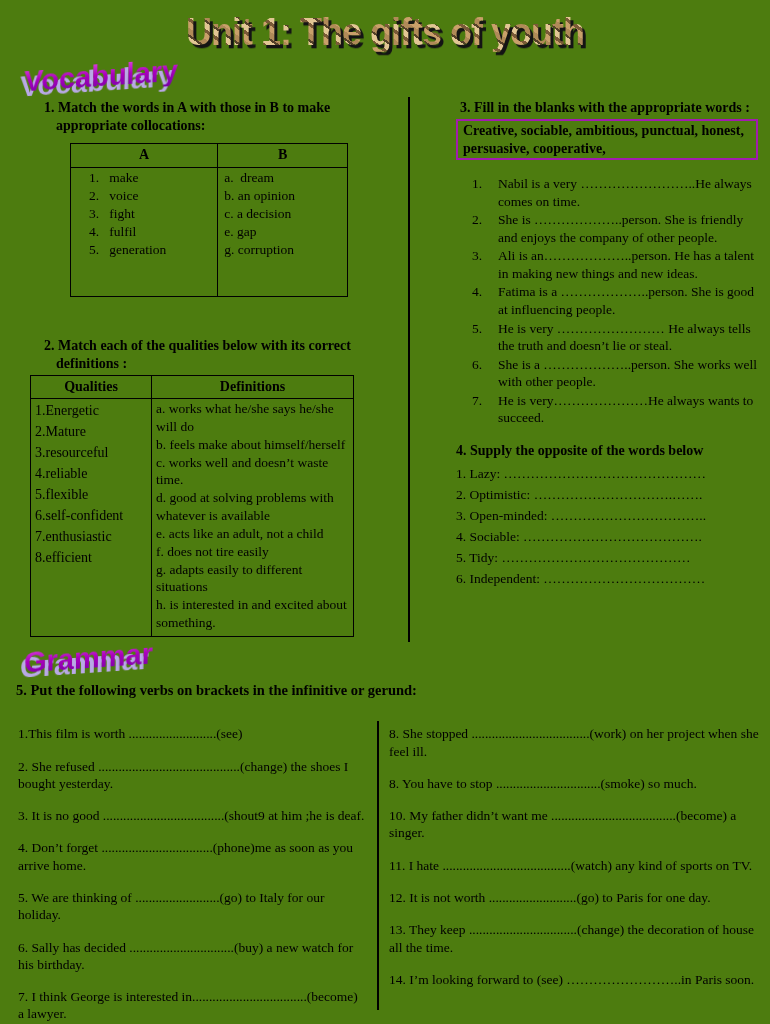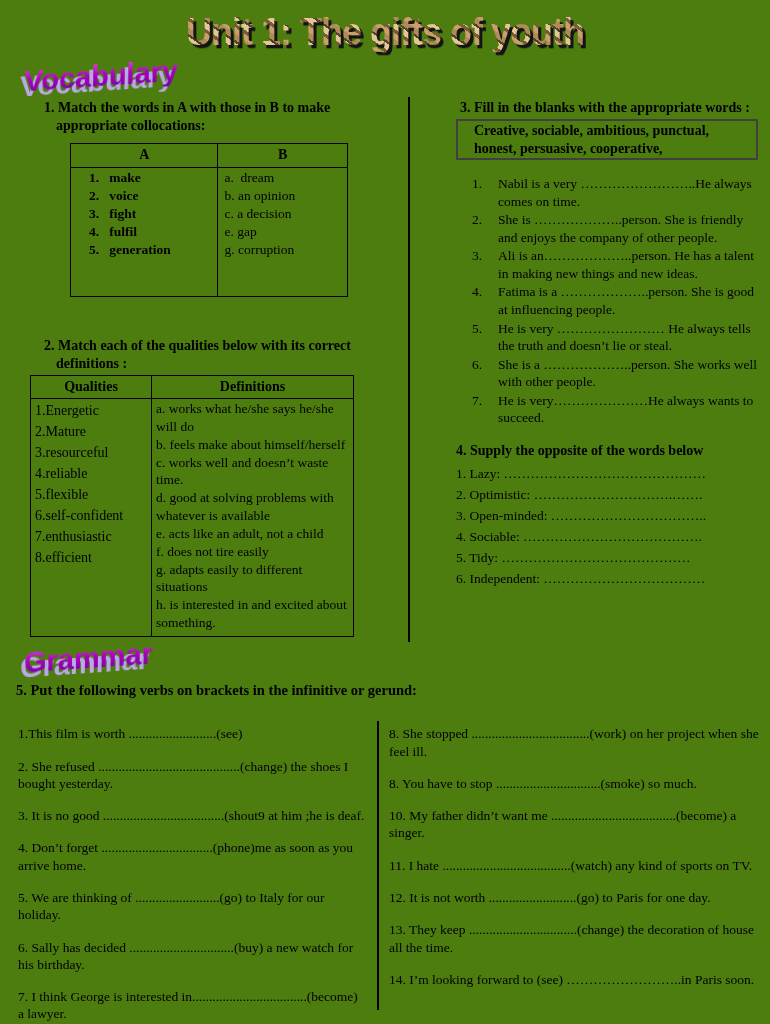--- a/index.html
+++ b/index.html
@@ -42,33 +42,33 @@
 
   
   .tbl{border-collapse:collapse;border:1px solid #000;}
   .tbl th,.tbl td{border:1px solid #000;vertical-align:top;padding:1px 4px;}
   .tbl th{text-align:center;font-size:14px;font-weight:bold;padding:2px 4px;}
   .tbl-line{white-space:pre-wrap;line-height:1.35;}
   .ab-table{margin-left:40px;width:278px;}
   .ab-table .col-a{width:148px;}
   .ab-table .col-b{width:130px;}
   .ab-table td{padding-bottom:36px;}
-  .ab-table .col-a-cell .tbl-line{padding-left:14px;font-weight:bold;}
+  .ab-table .col-a-cell .tbl-line{padding-left:14px;}
   .ab-table .col-b-cell .tbl-line{padding-left:2px;}
   .qd-table{width:324px;}
   .qd-table .col-q{width:112px;}
   .qd-table td{padding-bottom:4px;}
   .qd-table .tbl-line{line-height:1.32;}
   .qd-table .q-cell .tbl-line{font-size:14px;line-height:1.5;}
 
   
   .ex3-title{margin:0 0 2px 4px;}
   .word-bank{
-    border:2px solid #404040;font-weight:bold;font-size:14px;line-height:1.25;
-    padding:1px 16px;margin-right:2px;
+    border:2px solid #a21caf;font-weight:bold;font-size:14px;line-height:1.25;
+    padding:1px 5px;margin-right:2px;
   }
   .qa-list{margin-top:15px;}
   .qa-item{display:flex;margin-bottom:1px;}
   .qa-num{flex:none;width:24px;margin-left:16px;}
   .qa-text{flex:1;padding-left:2px;}
 
   
   .ex4-title{font-weight:bold;font-size:14px;text-align:left;margin:15px 0 4px 0;}
   .ex4-item{line-height:1.55;}
 

